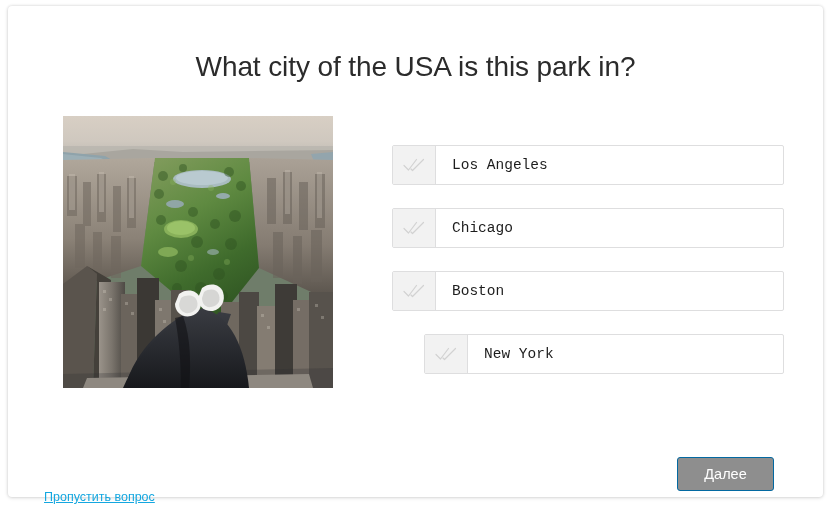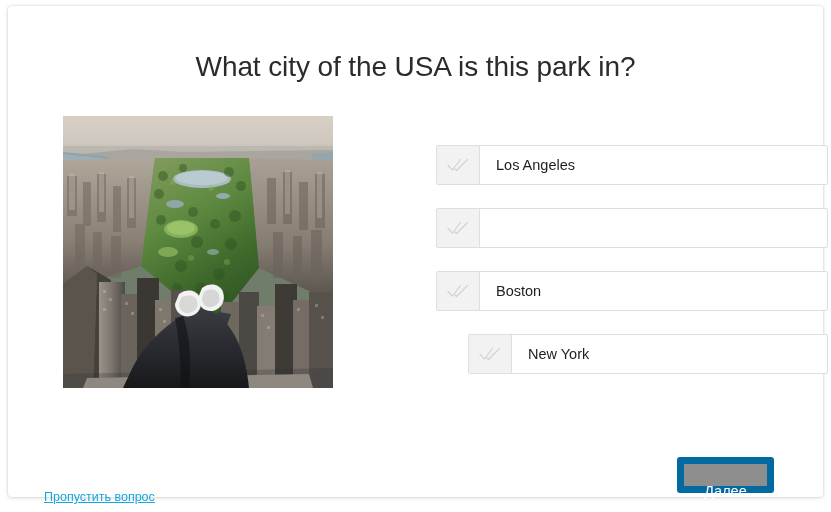--- a/index.html
+++ b/index.html
@@ -67,23 +67,24 @@
     width: 270px;
     height: 272px;
     overflow: hidden;
     background: #6f7d6a;
   }
   .photo svg { display: block; }
 
   
   .answers {
     position: absolute;
-    left: 428px;
+    left: 384px;
     top: 139px;
     width: 392px;
+    font-family: Liberation Mono, monospace;
   }
   .answer-row {
     position: relative;
     display: flex;
     align-items: stretch;
     height: 40px;
     margin-bottom: 23px;
     background: #ffffff;
     border: 1px solid #dededf;
     border-radius: 2px;
@@ -121,27 +122,27 @@
     cursor: pointer;
   }
 
   .next-button {
     position: absolute;
     left: 669px;
     top: 451px;
     width: 97px;
     height: 34px;
     background: #8e8e8e;
-    border: 7px solid #0369a1;
+    border: 1px solid #0369a1;
     border-radius: 3px;
     color: #ffffff;
     font-size: 14.5px;
     font-family: "Liberation Sans", sans-serif;
     cursor: pointer;
-    padding: 11px;
+    padding: 0;
     line-height: 32px;
     text-align: center;
   }
 </style>
 </head>
 <body>
 
 <div class="quiz-card">
 
 
@@ -334,20 +335,21 @@
       <div class="answer-label">Los Angeles</div>
     </div>
 
     <div class="answer-row">
       <div class="answer-icon-cell">
         <svg width="22" height="16" viewBox="0 0 22 16" fill="none" stroke="#d2d2d2" stroke-width="1.2" stroke-linecap="round" stroke-linejoin="round">
           <path d="M1 8.5 L5.5 13 L13.5 2.5"></path>
           <path d="M8 12 L9.5 13.5 L20.5 2.5"></path>
         </svg>
       </div>
+      <div class="answer-label">Chicago</div>
     </div>
 
     <div class="answer-row">
       <div class="answer-icon-cell">
         <svg width="22" height="16" viewBox="0 0 22 16" fill="none" stroke="#d2d2d2" stroke-width="1.2" stroke-linecap="round" stroke-linejoin="round">
           <path d="M1 8.5 L5.5 13 L13.5 2.5"></path>
           <path d="M8 12 L9.5 13.5 L20.5 2.5"></path>
         </svg>
       </div>
       <div class="answer-label">Boston</div>

